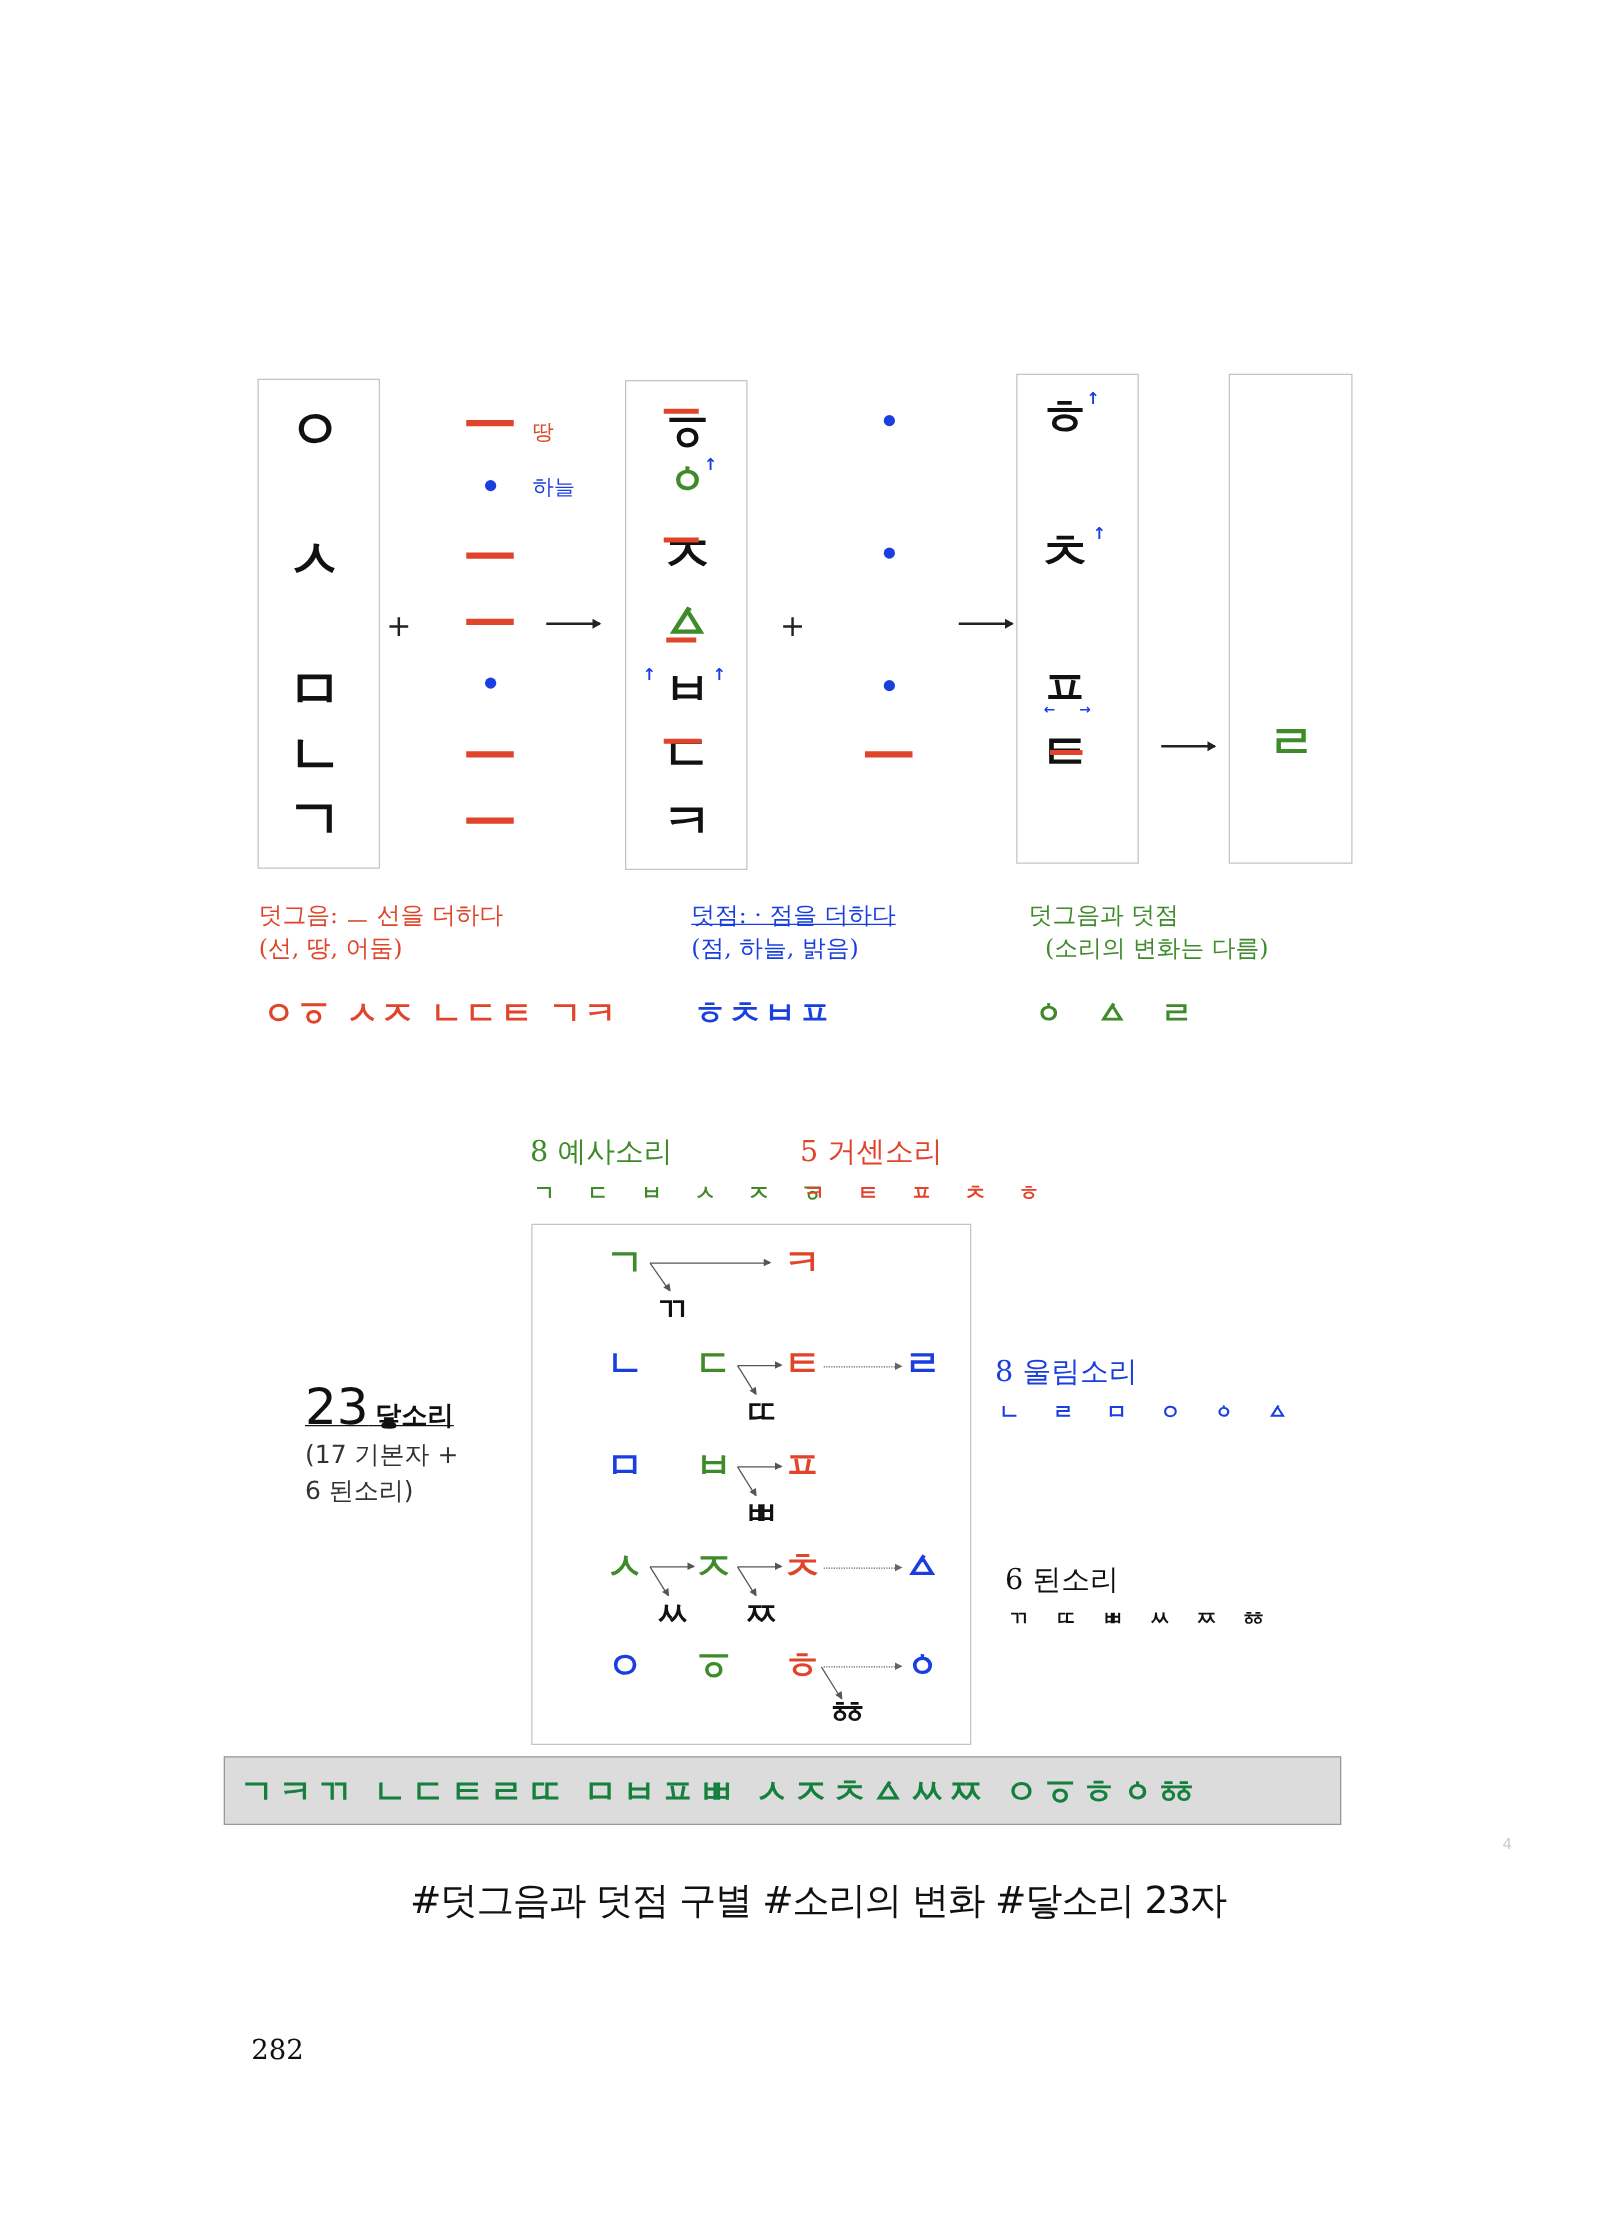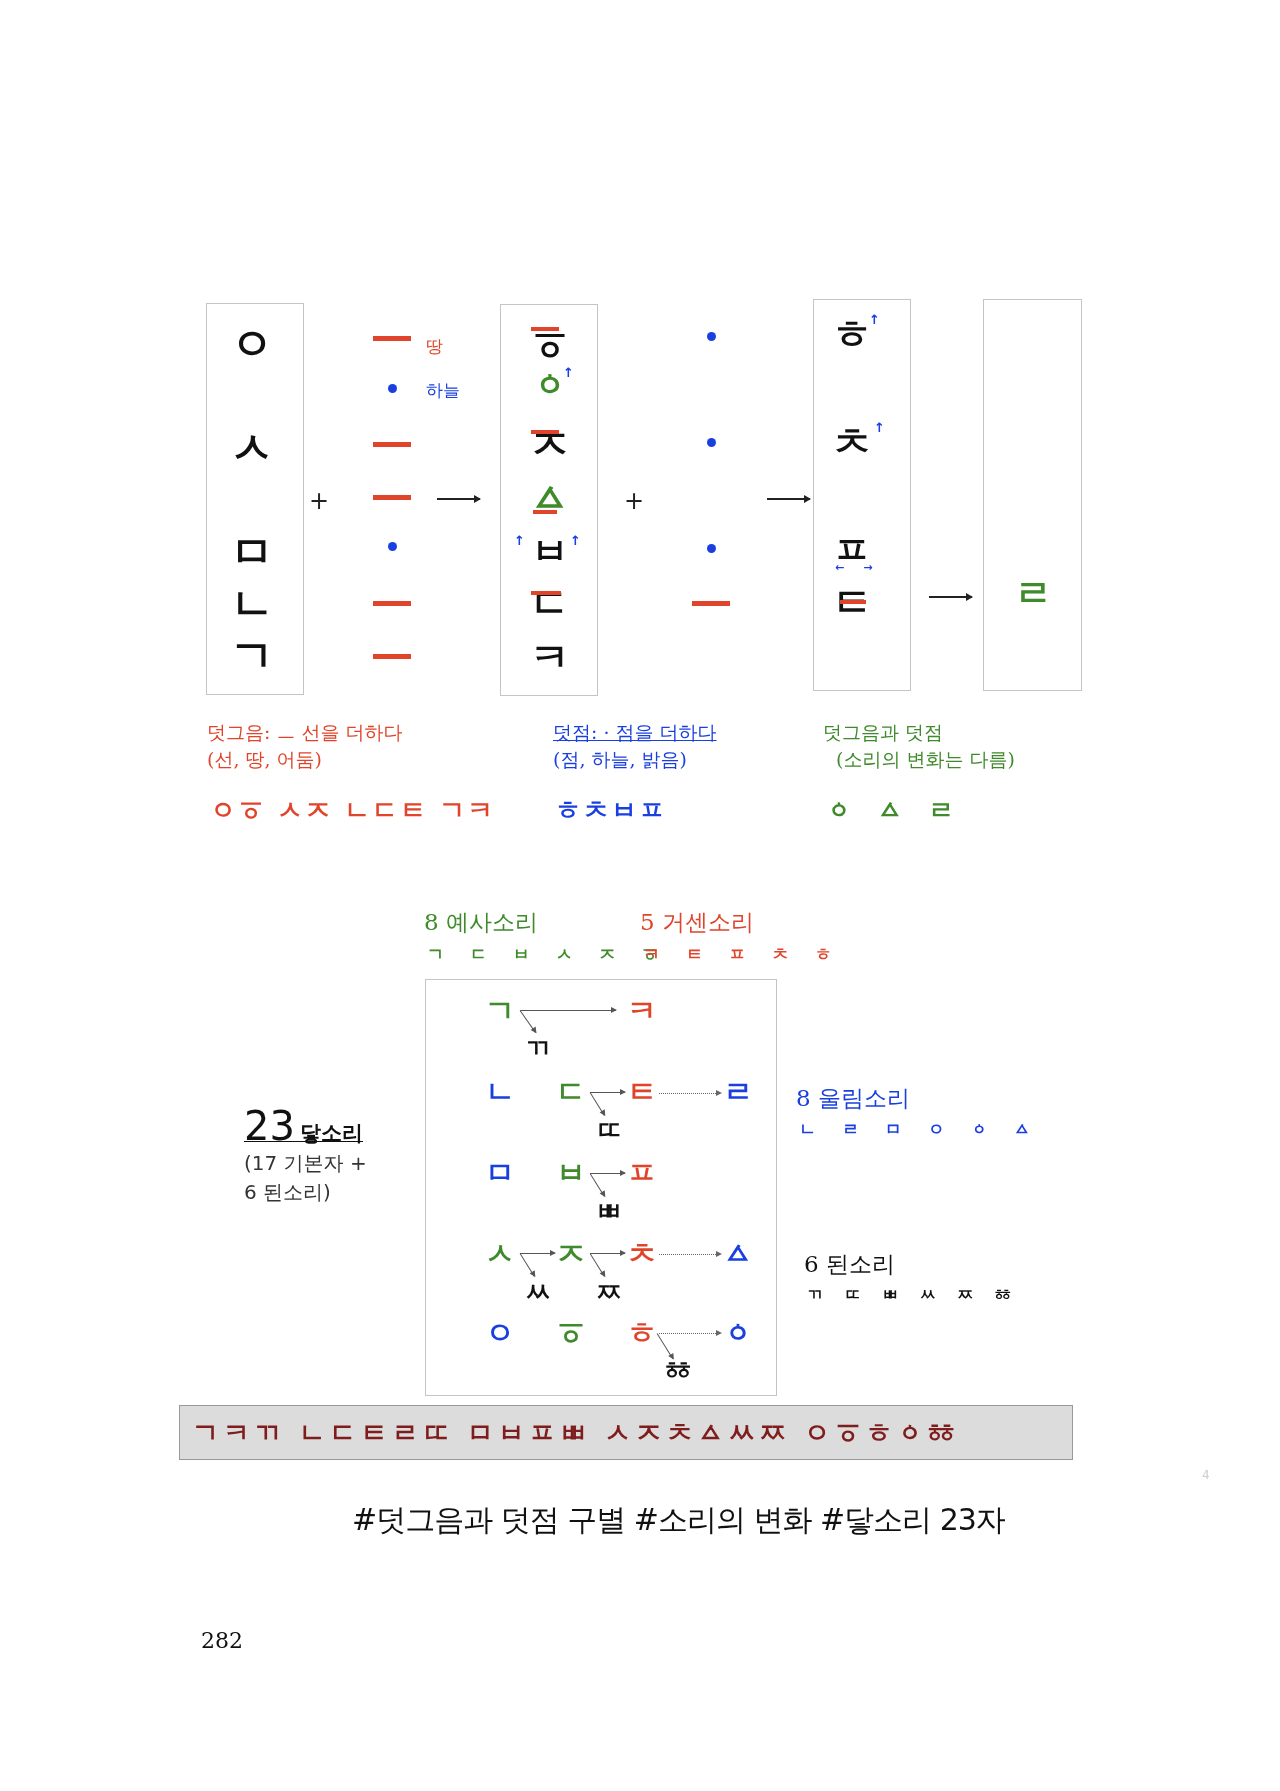--- a/index.html
+++ b/index.html
@@ -164,20 +164,20 @@
   <div class="abs" style="left:244px;top:1179px;font-size:20px;color:#333;white-space:nowrap;">6 된소리)</div>
 
   <div class="label blue" style="left:796px;top:1085px;font-size:23px;">8 울림소리</div>
   <div class="jamo-row blue" style="left:799px;top:1118px;font-size:17px;letter-spacing:10px;">ㄴ ㄹ ㅁ ㅇ ㆁ ㅿ</div>
 
   <div class="label black" style="left:804px;top:1251px;font-size:23px;">6 된소리</div>
   <div class="jamo-row black" style="left:807px;top:1285px;font-size:16px;letter-spacing:8px;">ㄲ ㄸ ㅃ ㅆ ㅉ ㆅ</div>
 </div>
 
 <div class="abs" style="left:179px;top:1405px;width:894px;height:55px;background:#dcdcdc;border:1.5px solid #999;box-sizing:border-box;display:flex;align-items:center;">
-  <span style="margin-left:12px;font-weight:bold;font-size:27px;color:#7f1d1d;letter-spacing:4px;white-space:nowrap;">ㄱㅋㄲ ㄴㄷㅌㄹㄸ ㅁㅂㅍㅃ ㅅㅈㅊㅿㅆㅉ ㅇㆆㅎㆁㆅ</span>
+  <span style="margin-left:12px;font-weight:bold;font-size:27px;color:#15803d;letter-spacing:4px;white-space:nowrap;">ㄱㅋㄲ ㄴㄷㅌㄹㄸ ㅁㅂㅍㅃ ㅅㅈㅊㅿㅆㅉ ㅇㆆㅎㆁㆅ</span>
 </div>
 
 <div class="abs" style="left:1202px;top:1468px;font-size:12px;color:#ccc;">4</div>
 
-<div class="abs" style="left:352px;top:1500px;font-size:30px;color:#111;font-family:'DejaVu Sans',sans-serif;white-space:nowrap;letter-spacing:-1px;">#덧그음과 덧점 구별 #소리의 변화 #닿소리 23자</div>
+<div class="abs" style="left:328px;top:1500px;font-size:30px;color:#111;font-family:'DejaVu Sans',sans-serif;white-space:nowrap;letter-spacing:-1px;">#덧그음과 덧점 구별 #소리의 변화 #닿소리 23자</div>
 
 <div class="abs ser" style="left:201px;top:1628px;font-size:22px;color:#111;">282</div>
 
 </body></html>

